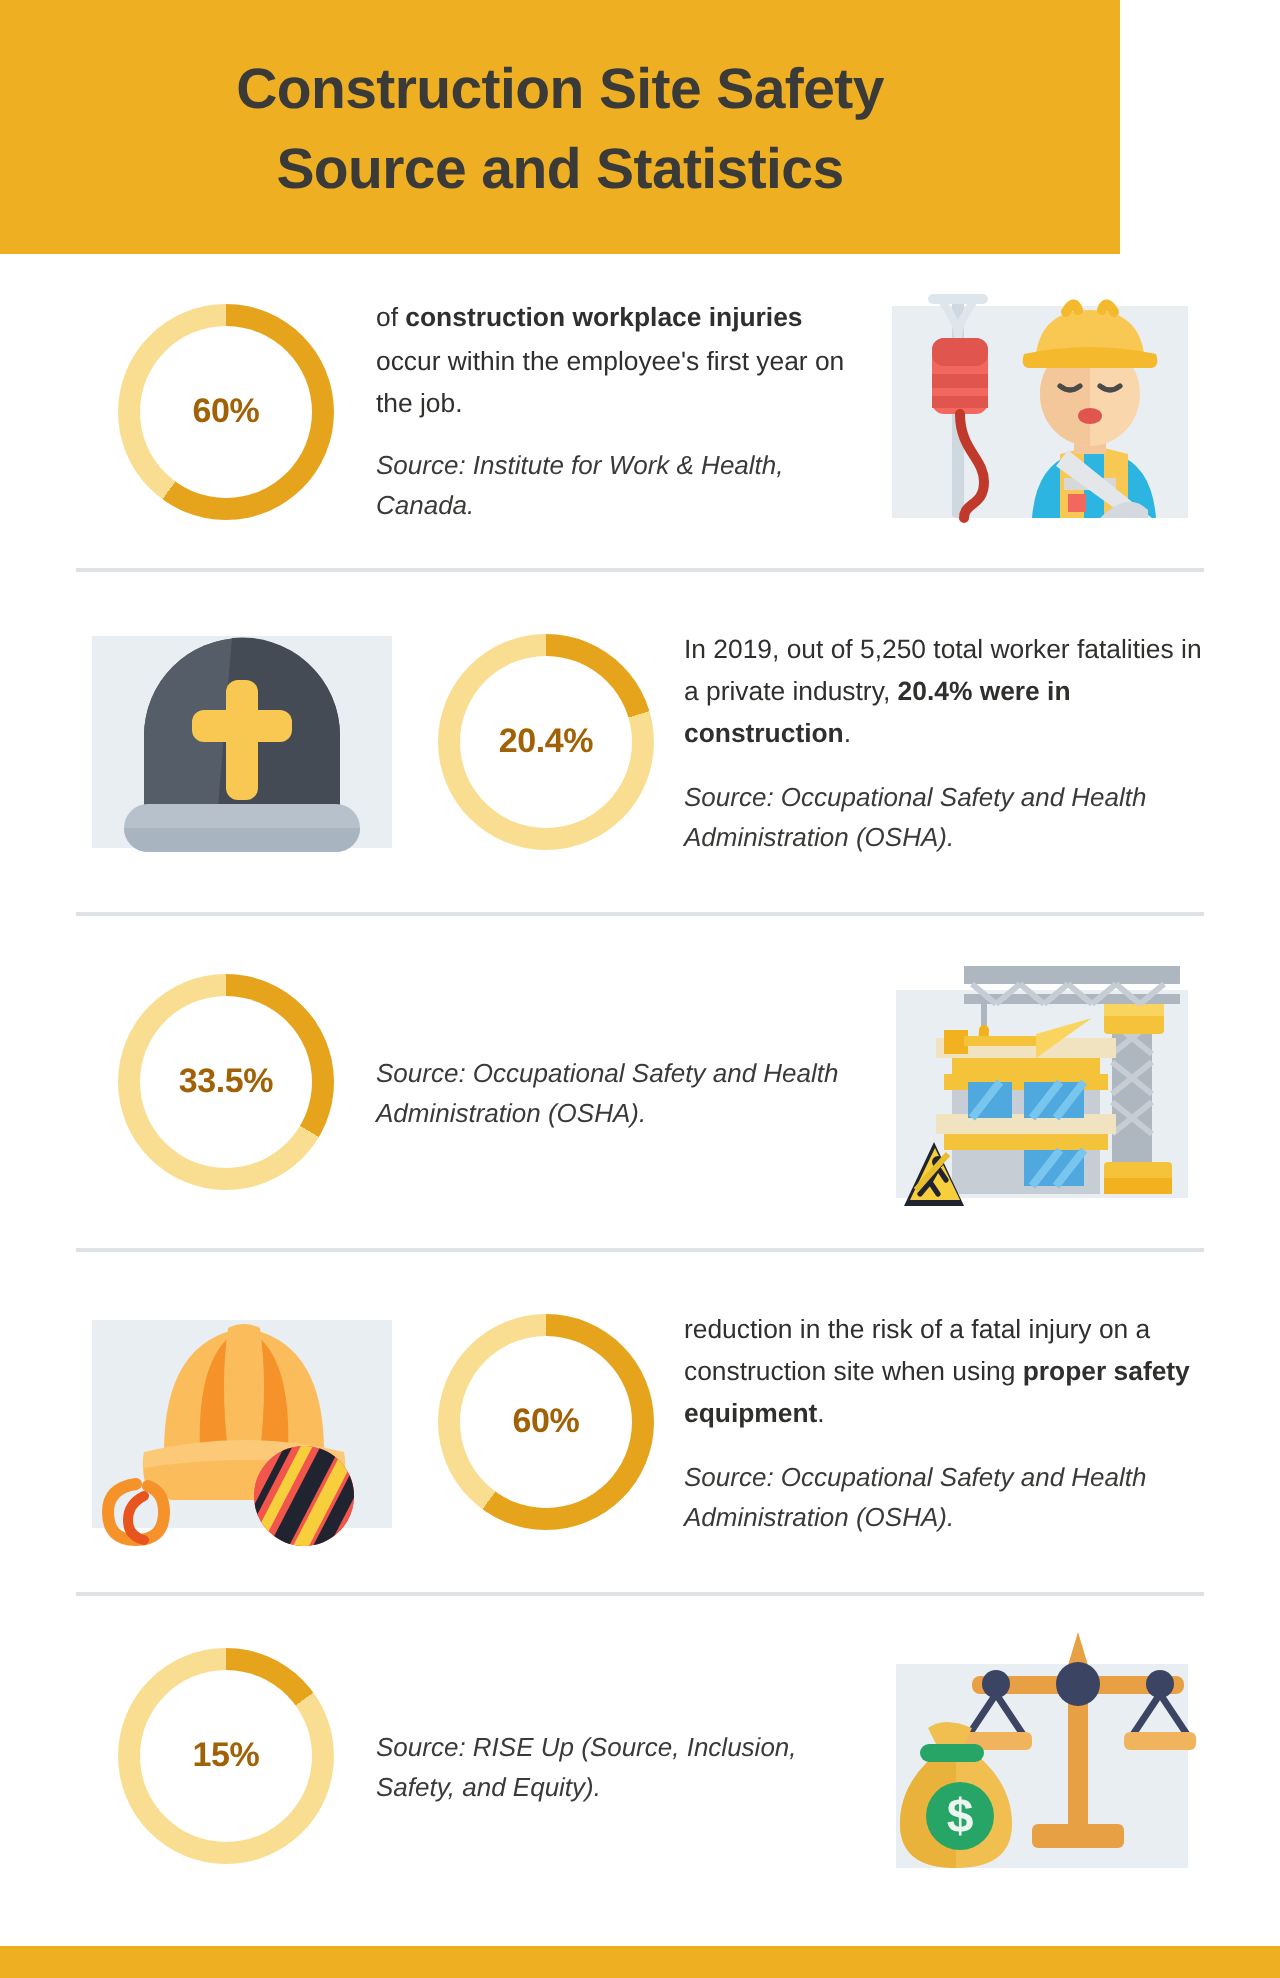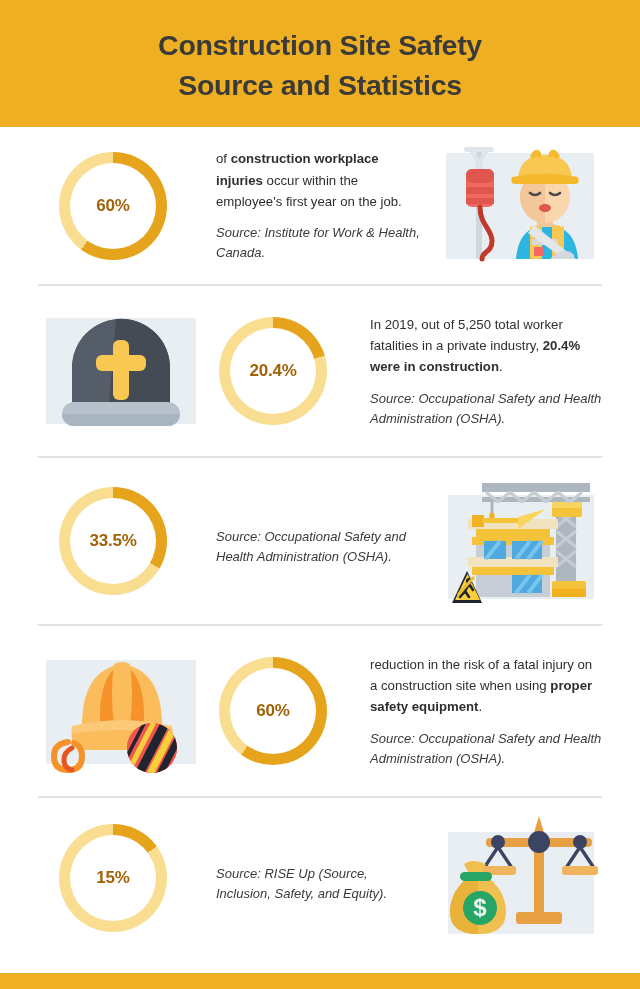--- a/index.html
+++ b/index.html
@@ -17,21 +17,21 @@
 
   .page {
     position: relative;
     width: 640px;
     height: 989px;
     background: #ffffff;
   }
 
   
   .header {
-    width: 640px;
+    width: 560px;
     height: 127px;
     background: #EFAF23;
     display: flex;
     flex-direction: column;
     align-items: center;
     justify-content: center;
     padding-top: 4px;
   }
   .header-title-line {
     font-size: 28.5px;
@@ -102,21 +102,20 @@
     font-size: 17px;
     font-weight: bold;
     color: #a16207;
     letter-spacing: -0.2px;
   }
 
   
   .text-block {
     flex: 1 1 auto;
     min-width: 0;
-    margin-left: 28px;
   }
   .stat-text {
     font-size: 13.2px;
     line-height: 1.62;
     color: #2F2F2D;
   }
   .stat-text b { font-weight: bold; }
   .source {
     margin-top: 11px;
     font-size: 13px;

